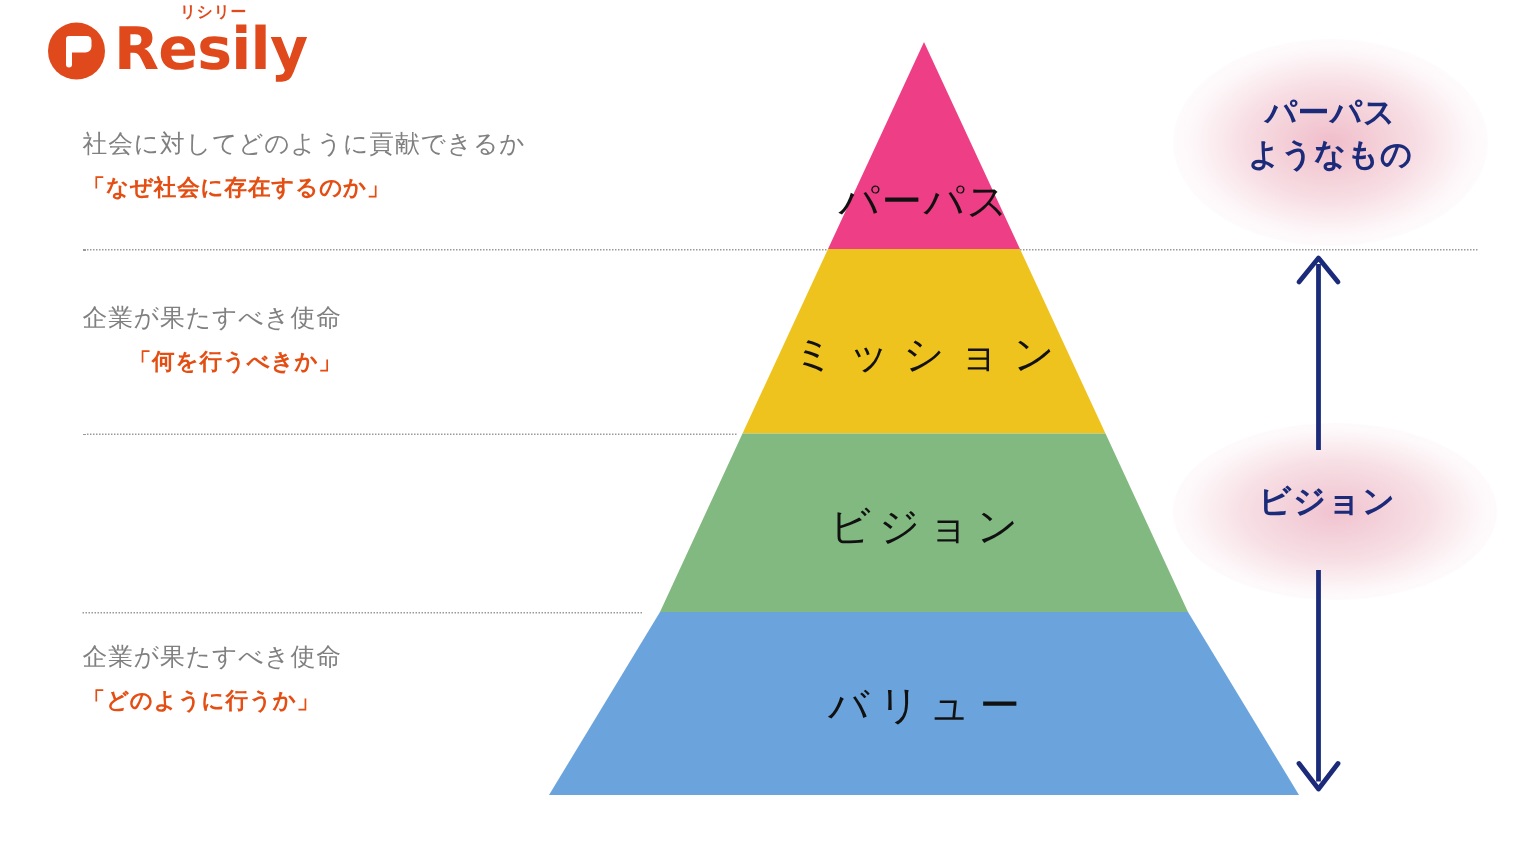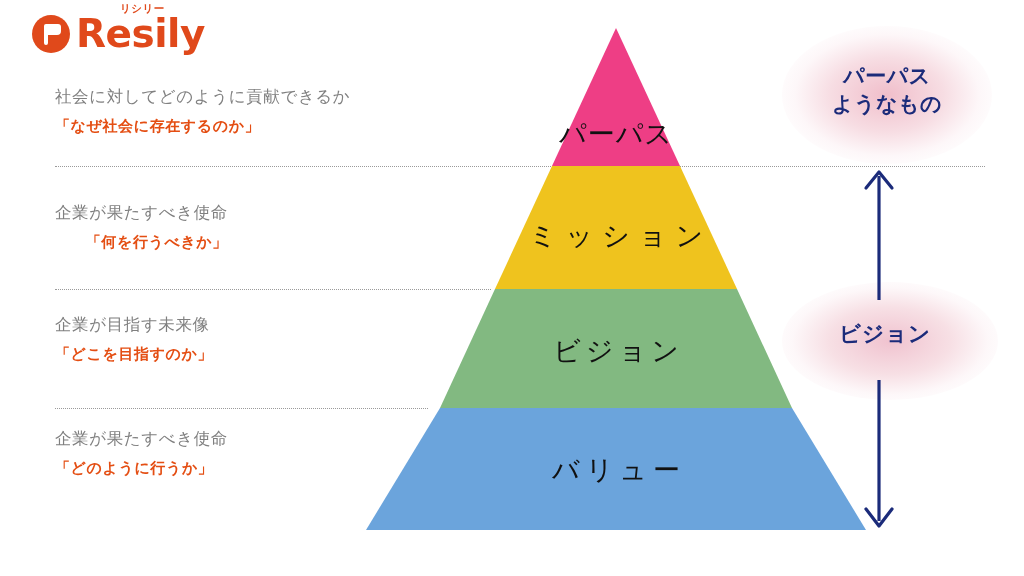--- a/index.html
+++ b/index.html
@@ -200,24 +200,20 @@
   <div class="divider" id="divider-3"></div>
 
   <div class="desc" id="desc-purpose">
     <div class="sub">社会に対してどのように貢献できるか</div>
     <div class="main">「なぜ社会に存在するのか」</div>
   </div>
   <div class="desc" id="desc-mission">
     <div class="sub">企業が果たすべき使命</div>
     <div class="main">「何を行うべきか」</div>
   </div>
-  <div class="desc" id="desc-vision">
-    <div class="sub">企業が目指す未来像</div>
-    <div class="main">「どこを目指すのか」</div>
-  </div>
   <div class="desc" id="desc-value">
     <div class="sub">企業が果たすべき使命</div>
     <div class="main">「どのように行うか」</div>
   </div>
 
   <svg id="pyramid" viewBox="0 0 1024 576">
     <polygon points="616,28 552,166 680,166" fill="#EE3E85"></polygon>
     <polygon points="552,166 680,166 737,289 495,289" fill="#EFC31E"></polygon>
     <polygon points="495,289 737,289 792,408 440,408" fill="#82B981"></polygon>
     <polygon points="440,408 792,408 866,530 366,530" fill="#6BA4DC"></polygon>

